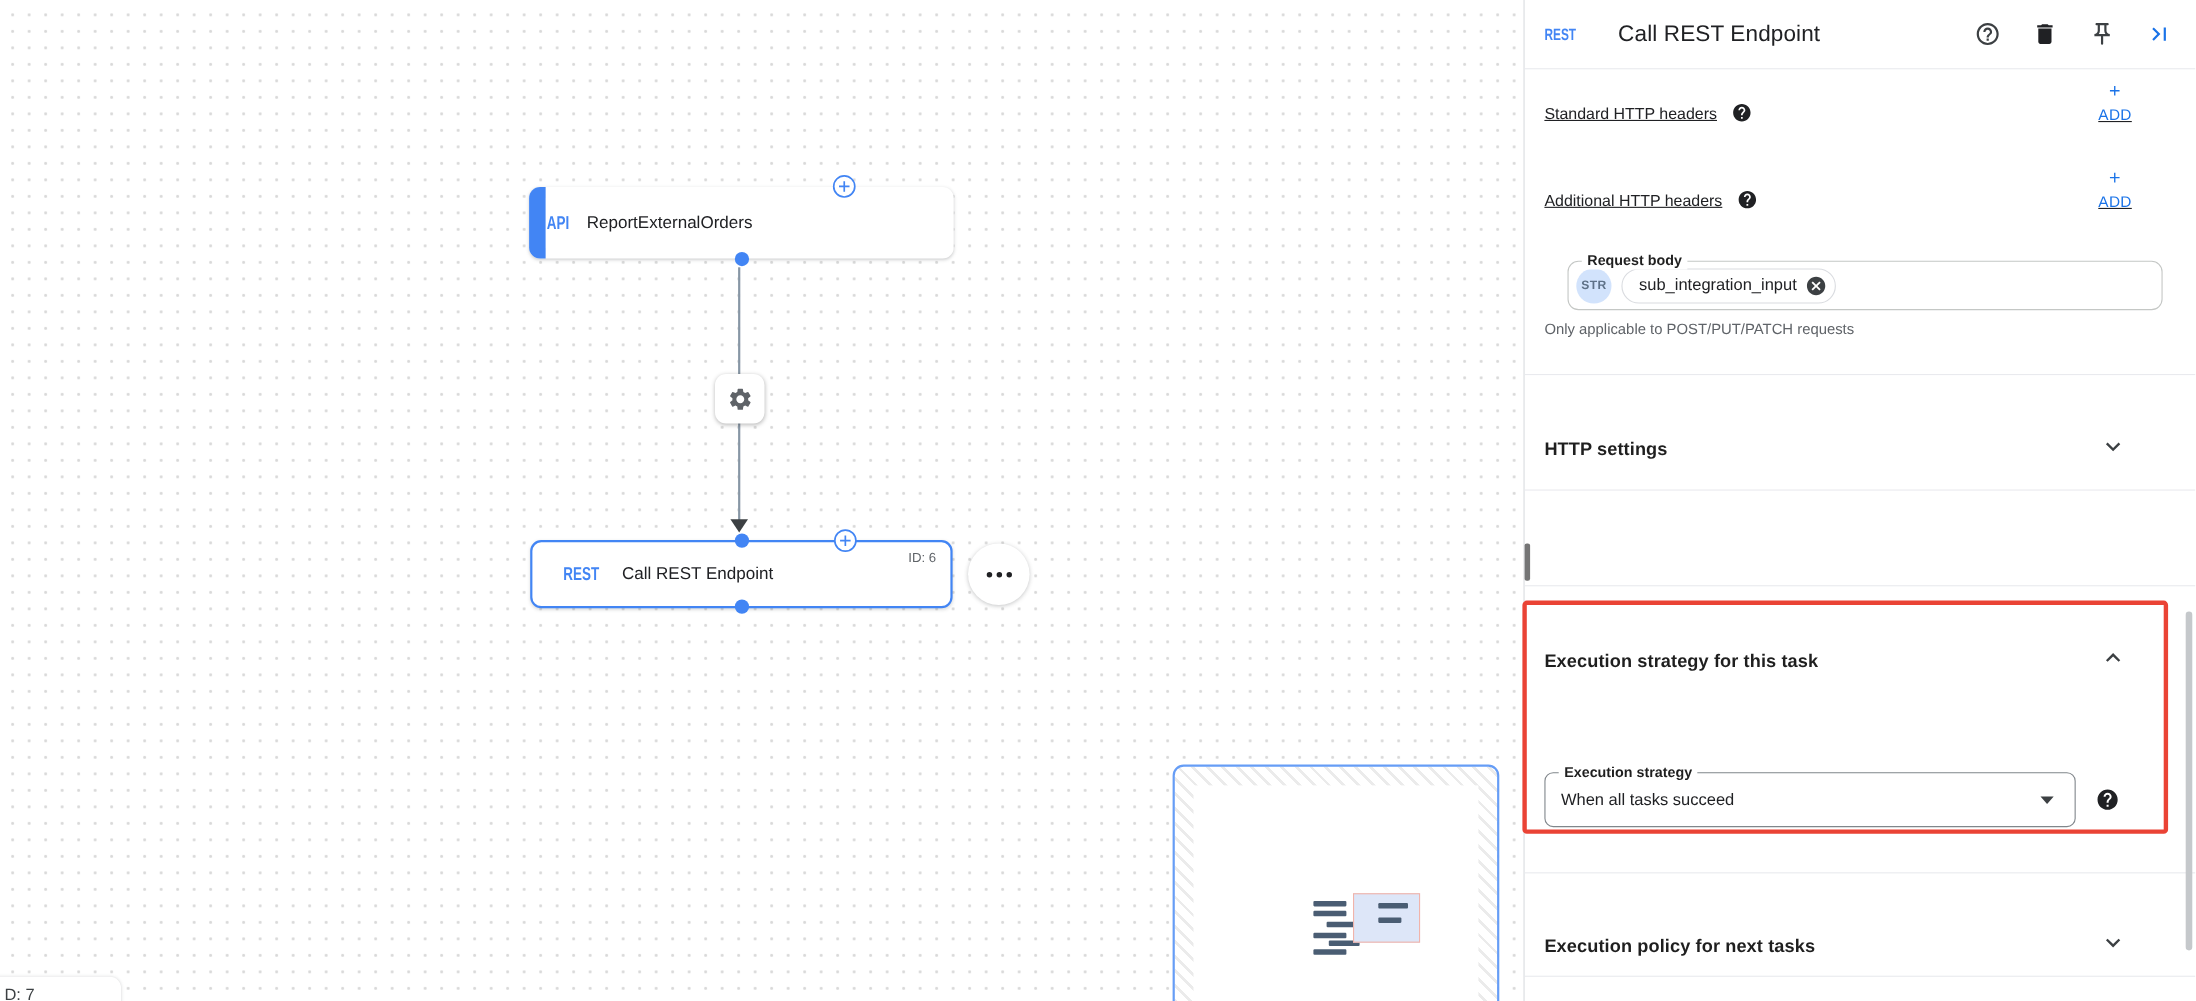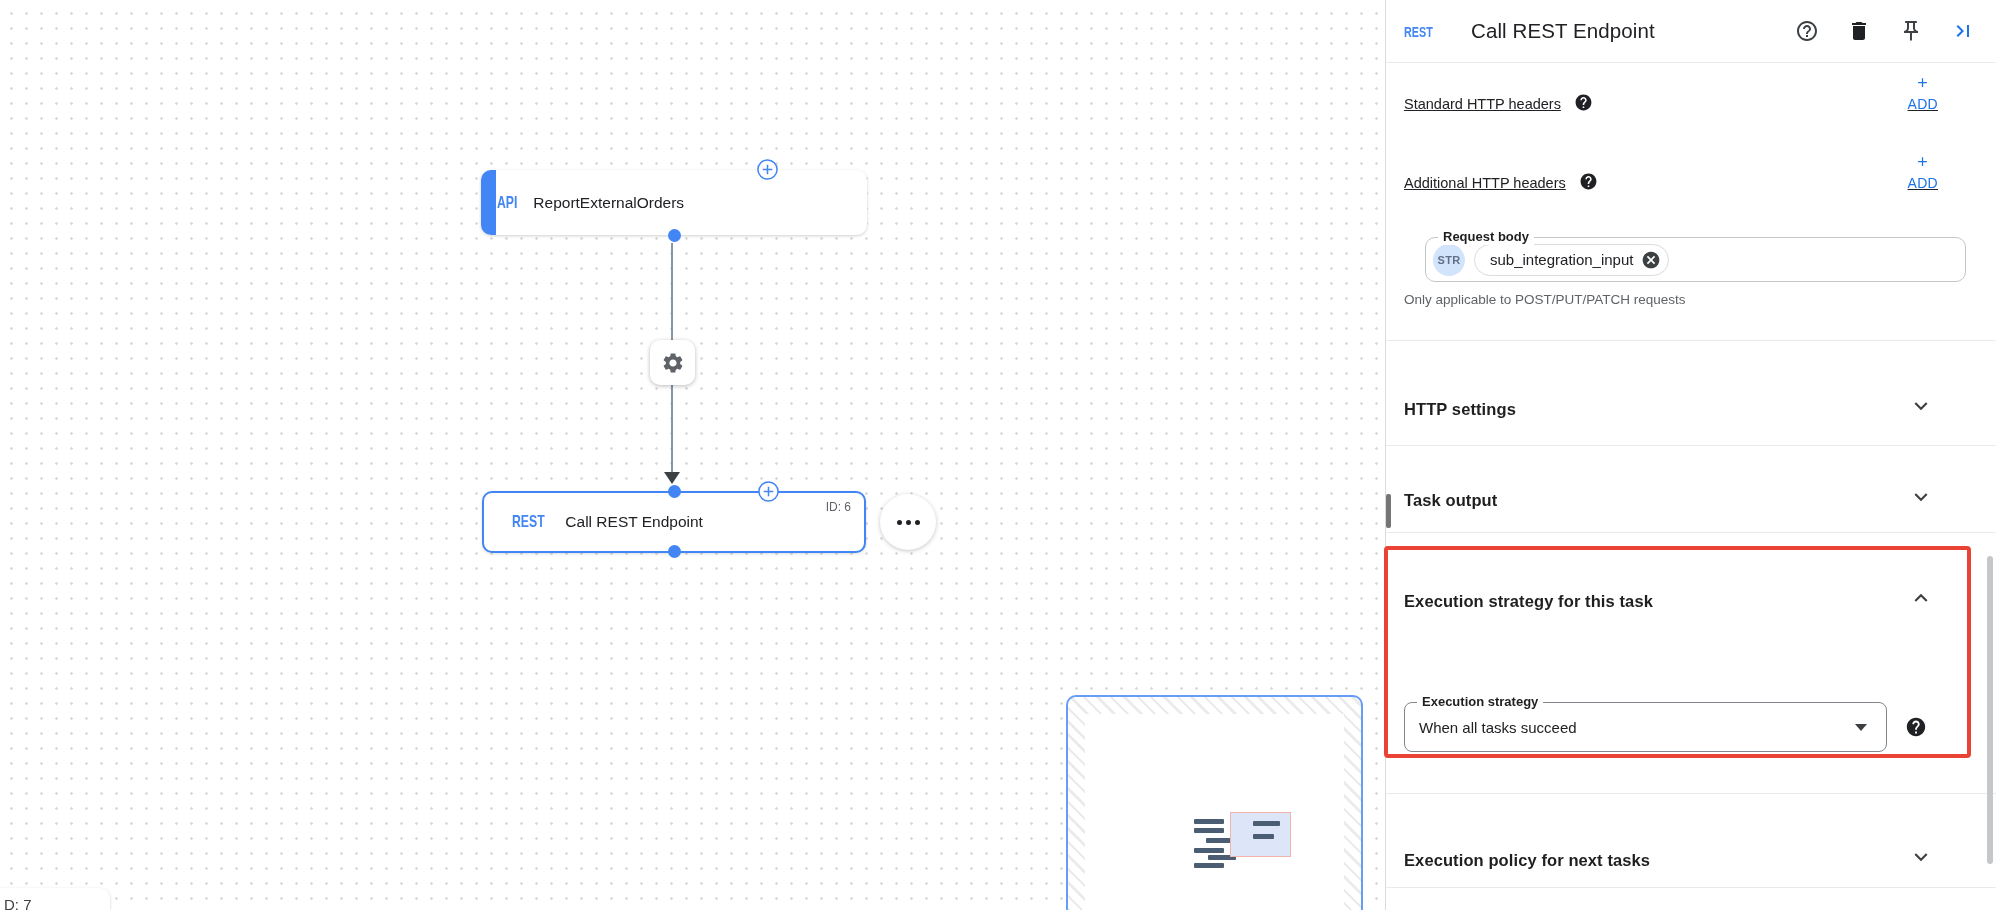--- a/index.html
+++ b/index.html
@@ -256,28 +256,20 @@
     <div class="section-row" style="top:375px">
       <span class="section-title">HTTP settings</span>
       <span class="section-chevron">
         <svg width="26" height="26" viewBox="0 0 24 24">
             <path fill="#3c4043" d="M7.41 8.59L12 13.17l4.59-4.58L18 10l-6 6-6-6 1.41-1.41z"></path>
           </svg>
       </span>
     </div>
     <div class="divider" style="top:445px"></div>
 
-    <div class="section-row" style="top:466px">
-      <span class="section-title">Task output</span>
-      <span class="section-chevron">
-        <svg width="26" height="26" viewBox="0 0 24 24">
-            <path fill="#3c4043" d="M7.41 8.59L12 13.17l4.59-4.58L18 10l-6 6-6-6 1.41-1.41z"></path>
-          </svg>
-      </span>
-    </div>
     <div class="left-thumb"></div>
     <div class="divider" style="top:532px"></div>
 
     <div class="section-row" style="top:567px">
       <span class="section-title">Execution strategy for this task</span>
       <span class="section-chevron">
         <svg width="26" height="26" viewBox="0 0 24 24">
             <path fill="#3c4043" d="M12 8l-6 6 1.41 1.41L12 10.83l4.59 4.58L18 14l-6-6z"></path>
           </svg>
       </span>

